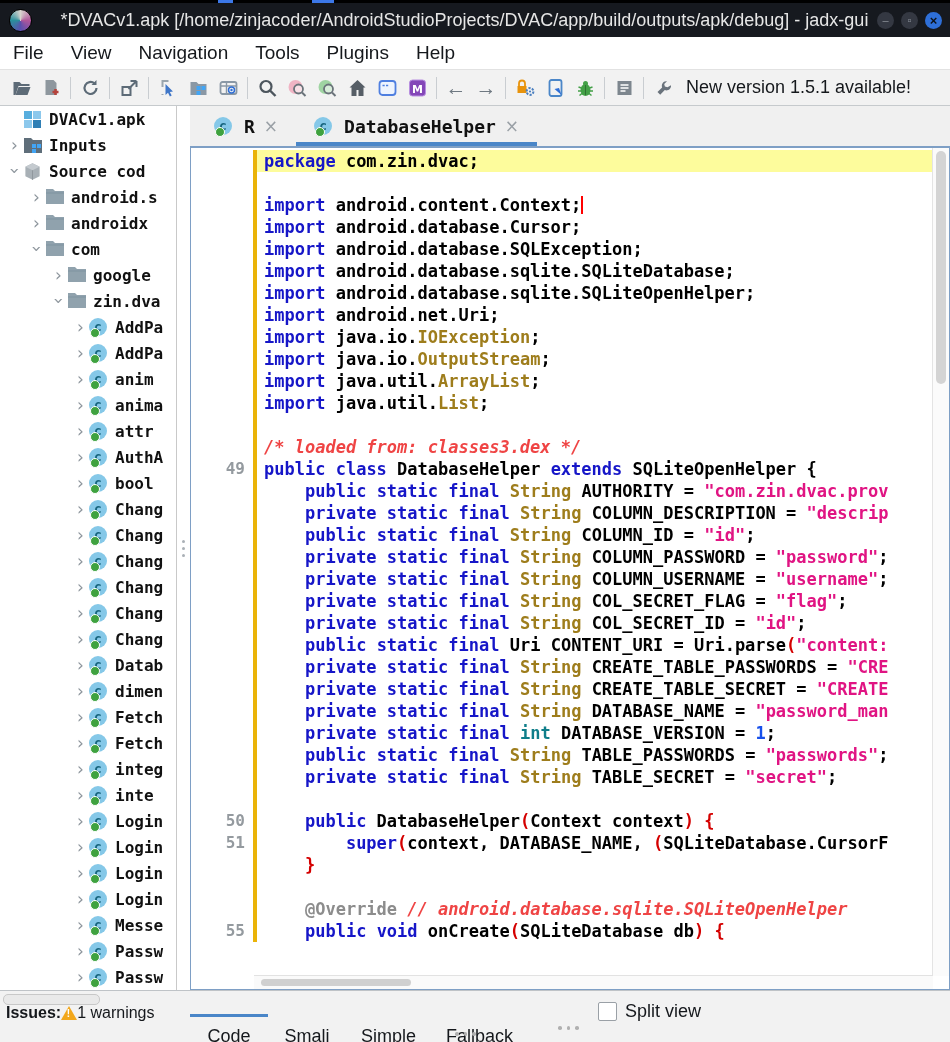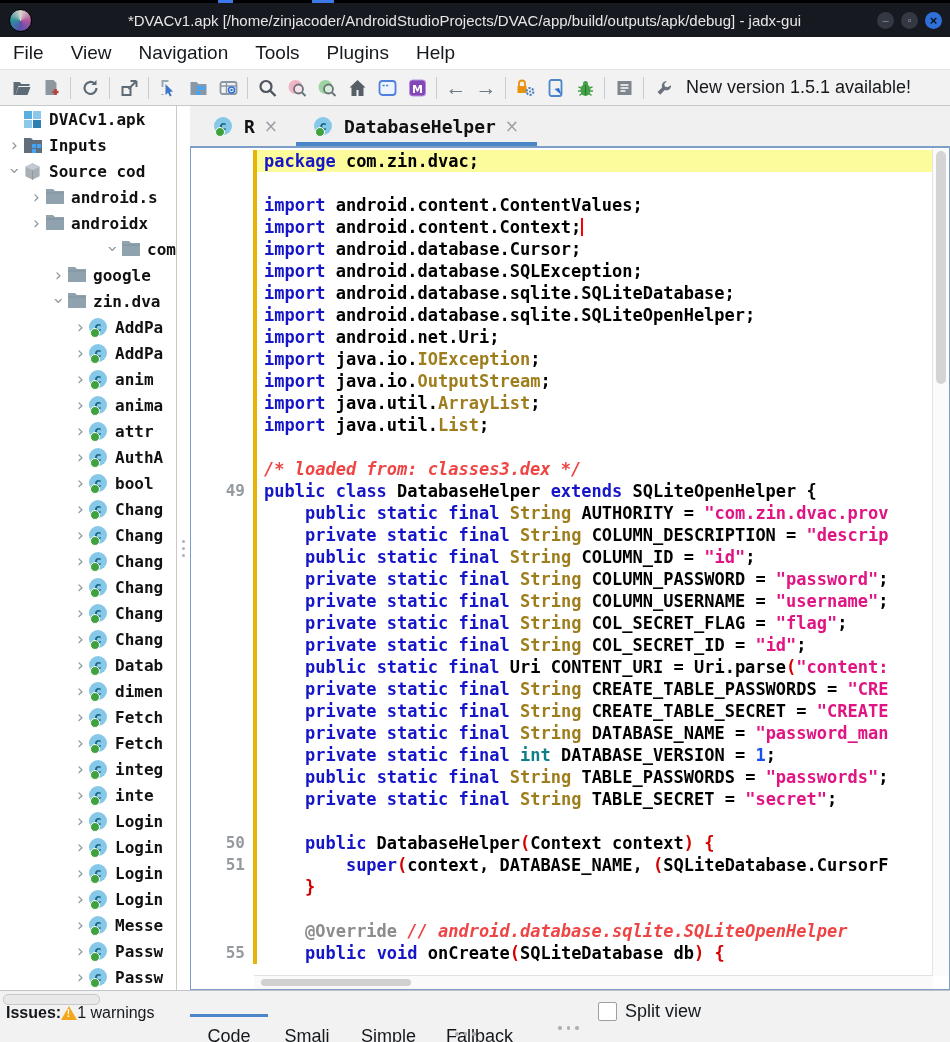--- a/index.html
+++ b/index.html
@@ -6,21 +6,21 @@
   body{width:950px;height:1042px;position:relative;overflow:hidden;background:#fff;
        font-family:"Liberation Sans",sans-serif;-webkit-font-smoothing:antialiased;}
   
   .top-strip{position:absolute;left:0;top:0;width:950px;height:3px;background:#000;}
   .top-strip i{position:absolute;top:0;height:3px;background:#3c78e8;}
   .titlebar{position:absolute;left:0;top:3px;width:950px;height:34px;background:#16191f;
             display:flex;align-items:center;}
   .appicon{width:21px;height:21px;border-radius:50%;margin-left:9px;flex:0 0 auto;
            background:conic-gradient(#d8d4ce,#b0569a,#5a4fae,#2a8f9c,#d8d4ce);
            border:1px solid #000;}
-  .titletext{flex:1;text-align:center;color:#e6e6e6;font-size:15px;white-space:nowrap;
+  .titletext{flex:1;text-align:center;color:#e6e6e6;font-size:18px;white-space:nowrap;
              overflow:hidden;margin-left:20px;}
   .winbtns{display:flex;gap:7px;margin-right:8px;}
   .wbtn{width:17px;height:17px;border-radius:50%;background:#343842;display:flex;
         align-items:center;justify-content:center;font-size:11px;color:#8a8f98;}
   .wbtn.close{background:#2e6fd8;color:#0d1117;font-size:13px;font-weight:bold;}
   
   .menubar{position:absolute;left:0;top:37px;width:950px;height:33px;background:#fff;
            display:flex;align-items:center;gap:27px;padding-left:13px;box-sizing:border-box;
            border-bottom:1px solid #e2e2e2;}
   .mitem{font-size:19px;color:#15181c;cursor:default;}
@@ -330,21 +330,21 @@
     <div class="titem" style="padding-left: 28px;">
       <span class="chev ">›</span>
       <span class="ticon">
         <svg width="20" height="17" viewBox="0 0 20 17">
           <path d="M1 1h7l2 2h9v13H1z" fill="#90a2ad"></path>
           <path d="M1 5h18" stroke="#7f93a0" stroke-width="1"></path>
         </svg>
       </span>
       <span>androidx</span>
     </div>
-    <div class="titem" style="padding-left: 28px; justify-content: flex-end;">
+    <div class="titem" style="padding-left: 28px;">
       <span class="chev down">›</span>
       <span class="ticon">
         <svg width="20" height="17" viewBox="0 0 20 17">
           <path d="M1 1h7l2 2h9v13H1z" fill="#90a2ad"></path>
           <path d="M1 5h18" stroke="#7f93a0" stroke-width="1"></path>
         </svg>
       </span>
       <span>com</span>
     </div>
     <div class="titem" style="padding-left: 50px;">
@@ -600,21 +600,20 @@
         </span>
         <span>DatabaseHelper</span>
         <span class="x">×</span>
         <span class="ind"></span>
       </div>
     </div>
   <div class="codewrap">
     <div class="code-lines" id="codelines">
         <div class="cline hl"><span class="lnum"></span><span class="ltext"><span class="tk-k">package</span><span class="tk-pl"> com.zin.dvac;</span></span></div>
         <div class="cline"><span class="lnum"></span><span class="ltext"></span></div>
-        <div class="cline"><span class="lnum"></span><span class="ltext"><span class="tk-k">import</span><span class="tk-pl"> android.content.ContentValues;</span></span></div>
         <div class="cline"><span class="lnum"></span><span class="ltext"><span class="tk-k">import</span><span class="tk-pl"> android.content.Context;</span><span class="caret"></span></span></div>
         <div class="cline"><span class="lnum"></span><span class="ltext"><span class="tk-k">import</span><span class="tk-pl"> android.database.Cursor;</span></span></div>
         <div class="cline"><span class="lnum"></span><span class="ltext"><span class="tk-k">import</span><span class="tk-pl"> android.database.SQLException;</span></span></div>
         <div class="cline"><span class="lnum"></span><span class="ltext"><span class="tk-k">import</span><span class="tk-pl"> android.database.sqlite.SQLiteDatabase;</span></span></div>
         <div class="cline"><span class="lnum"></span><span class="ltext"><span class="tk-k">import</span><span class="tk-pl"> android.database.sqlite.SQLiteOpenHelper;</span></span></div>
         <div class="cline"><span class="lnum"></span><span class="ltext"><span class="tk-k">import</span><span class="tk-pl"> android.net.Uri;</span></span></div>
         <div class="cline"><span class="lnum"></span><span class="ltext"><span class="tk-k">import</span><span class="tk-pl"> java.io.</span><span class="tk-t">IOException</span><span class="tk-pl">;</span></span></div>
         <div class="cline"><span class="lnum"></span><span class="ltext"><span class="tk-k">import</span><span class="tk-pl"> java.io.</span><span class="tk-t">OutputStream</span><span class="tk-pl">;</span></span></div>
         <div class="cline"><span class="lnum"></span><span class="ltext"><span class="tk-k">import</span><span class="tk-pl"> java.util.</span><span class="tk-t">ArrayList</span><span class="tk-pl">;</span></span></div>
         <div class="cline"><span class="lnum"></span><span class="ltext"><span class="tk-k">import</span><span class="tk-pl"> java.util.</span><span class="tk-t">List</span><span class="tk-pl">;</span></span></div>

